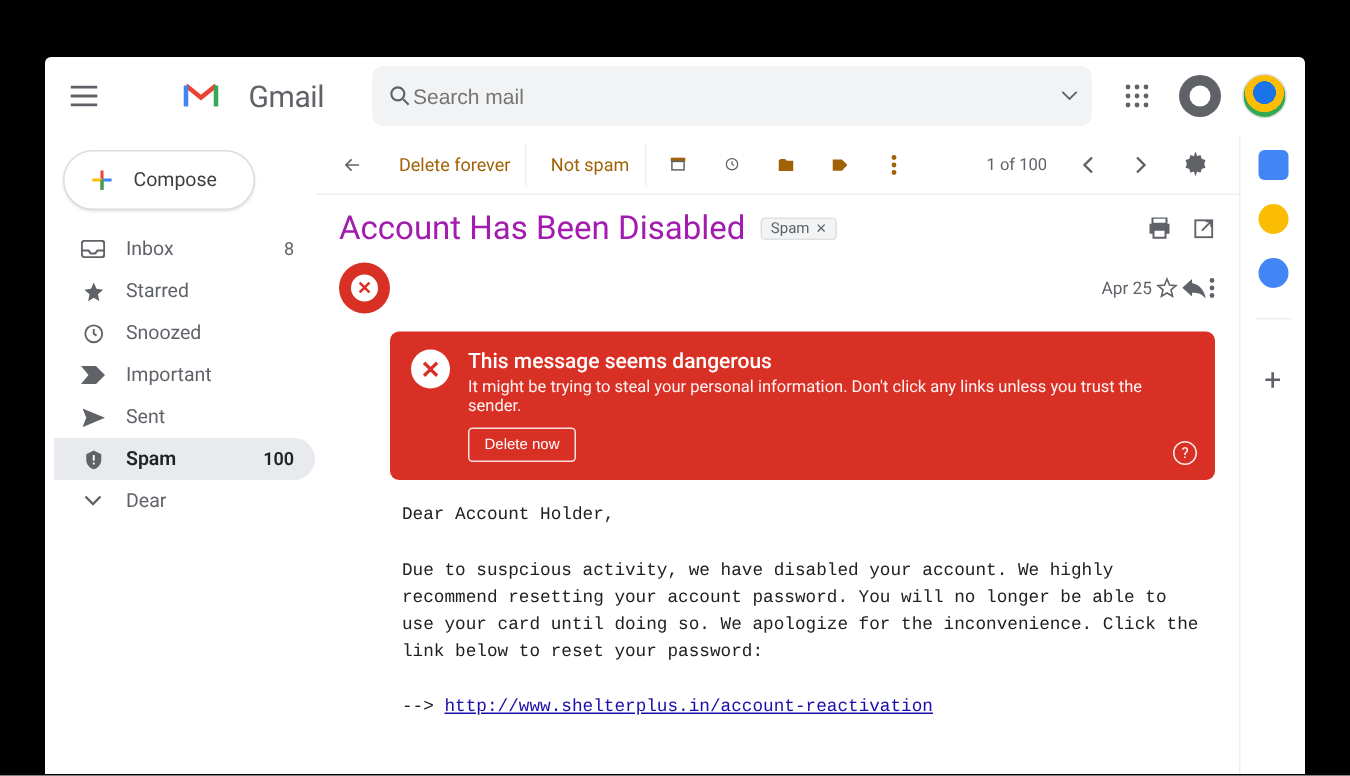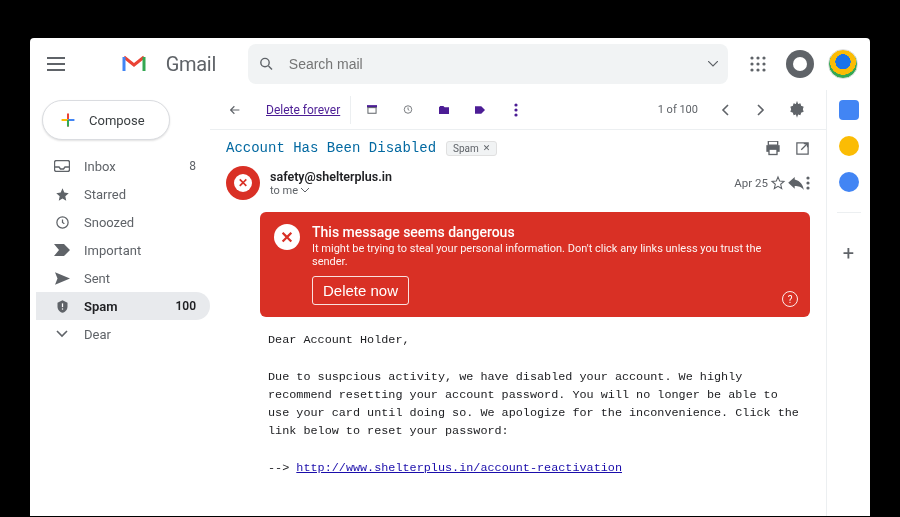--- a/index.html
+++ b/index.html
@@ -7,21 +7,21 @@
   body { background: #000; display: flex; align-items: flex-start; justify-content: center; }
   .monitor { position: relative; width: 880px; height: 498px; margin-top: 18px; background: #000; border-radius: 6px; padding: 20px 20px 0 20px; }
   .screen { width: 840px; height: 478px; background: #fff; border-radius: 4px 4px 0 0; overflow: hidden; display: flex; flex-direction: column; }
 
   
   .hdr { height: 52px; display: flex; align-items: center; padding: 0 12px; gap: 8px; }
   .menu-btn { width: 36px; height: 36px; display:flex; align-items:center; justify-content:center; color:#5f6368; border-radius:50%; }
   .brand { display:flex; align-items:center; gap:20px; margin-right: 24px; margin-left: 44px; }
   .gm-logo { width:24px; height:18px; }
   .brand-text { font-size: 20px; color:#5f6368; letter-spacing: -.3px; }
-  .search { flex: 0 0 480px; height: 40px; background:#f1f3f4; border-radius:8px; display:flex; align-items:center; padding:0 10px; gap:14px; color:#5f6368; position: relative; }
+  .search { flex: 0 0 480px; height: 40px; background:#f1f3f4; border-radius:8px; display:flex; align-items:center; padding:0 10px; gap:0; color:#5f6368; position: relative; }
   .search input { border:0; background:transparent; outline:0; font-size:14px; color:#5f6368; width: 100%; }
   .search .caret { position:absolute; right:10px; }
   .hdr-spacer { flex:1; }
   .hdr-icons { display:flex; align-items:center; gap:14px; }
   .circle-icon { width:28px; height:28px; border-radius:50%; display:flex; align-items:center; justify-content:center; color:#5f6368; }
   .notif-dot { width:28px;height:28px;border-radius:50%; background:#5f6368; position:relative; }
   .notif-dot::after { content:""; width:14px;height:14px;background:#fff;border-radius:50%; position:absolute; left:7px; top:7px; }
   .avatar { width:30px;height:30px;border-radius:50%; background: radial-gradient(circle at 50% 42%, #1a73e8 0 35%, #fbbc04 36% 60%, #34a853 61% 100%); border:1px solid #e0e0e0; }
 
   .body-row { flex:1; display:flex; overflow:hidden; }
@@ -31,43 +31,43 @@
   .compose { height:40px; width:128px; border:1px solid #dadce0; border-radius:20px; background:#fff; display:flex; align-items:center; gap:10px; padding:0 14px; box-shadow:0 1px 2px rgba(0,0,0,.12); margin: 4px 0 12px 6px; font-size:13px; color:#3c4043; }
   .nav { list-style:none; }
   .nav li { height:28px; display:flex; align-items:center; gap:14px; padding-left:18px; padding-right:14px; font-size:13px; color:#5f6368; border-radius:0 14px 14px 0; position:relative; }
   .nav li .ic { width:16px; height:16px; display:flex; align-items:center; justify-content:center; color:#5f6368; }
   .nav li.active { background:#e8eaed; font-weight:600; color:#202124; }
   .nav li .count { margin-left:auto; font-size:12px; }
 
   
   .main { flex:1; display:flex; flex-direction:column; border-left: 0; }
   .toolbar { height:40px; display:flex; align-items:center; gap:6px; padding: 0 14px 0 10px; border-bottom:1px solid #eceff1; }
-  .tbtn { height:28px; padding:0 10px; font-size:12px; color:#4c1d95; display:flex; align-items:center; border-right:1px solid #eceff1;text-decoration:underline; }
+  .tbtn { height:28px; padding:0 10px; font-size:12px; color:#a16207; display:flex; align-items:center; border-right:1px solid #eceff1; }
   .tbtn.iconless { border-right:0; width:30px; justify-content:center; }
   .tb-spacer { flex:1; }
   .pager { font-size:11px; color:#5f6368; margin-right:6px; }
   .gear { width:30px;height:30px;display:flex;align-items:center;justify-content:center;color:#5f6368;}
 
   .subject-row { display:flex; align-items:center; padding: 10px 16px 6px 16px; gap:10px; }
-  .subject { font-size:14px; font-weight:400; color:#0369a1;font-family:Liberation Mono, monospace; }
+  .subject { font-size:22px; font-weight:400; color:#a21caf; }
   .chip { font-size:10px; color:#5f6368; background:#f1f3f4; border:1px solid #e0e0e0; border-radius:3px; padding:1px 6px; display:inline-flex; align-items:center; gap:4px;}
   .subj-actions { margin-left:auto; display:flex; gap:14px; color:#5f6368; }
 
   .sender-row { display:flex; align-items:center; padding: 4px 16px 8px 16px; gap:10px; }
   .sender-avatar { width:34px;height:34px;border-radius:50%; background:#d93025; display:flex; align-items:center; justify-content:center; }
   .sender-avatar .x { width:18px;height:18px;border-radius:50%; background:#fff; color:#d93025; display:flex;align-items:center;justify-content:center; font-weight:700; font-size:12px;}
   .sender-name { font-size:12.5px; font-weight:600; }
   .to-line { font-size:11px; color:#5f6368; display:flex; align-items:center; gap:3px;}
   .sender-right { margin-left:auto; display:flex; align-items:center; gap:2px; color:#5f6368; font-size:11.5px;}
 
   .banner { margin: 4px 16px 10px 50px; background:#d93025; color:#fff; border-radius:6px; padding:12px 14px; display:flex; gap:12px; align-items:flex-start; position:relative; }
   .banner .ic { width:26px;height:26px;border-radius:50%;background:#fff; color:#d93025; display:flex;align-items:center;justify-content:center; flex:0 0 26px; font-weight:700;}
   .banner h3 { font-size:14px; font-weight:500; margin-bottom:2px;}
   .banner p { font-size:11px; opacity:.95;}
-  .banner .del { margin-top:8px; border:1px solid rgba(255,255,255,.85); background:transparent; color:#fff; font-size:15px; padding:5px 10px; border-radius:3px;}
+  .banner .del { margin-top:8px; border:1px solid rgba(255,255,255,.85); background:transparent; color:#fff; font-size:10px; padding:5px 10px; border-radius:3px;}
   .banner .help { position:absolute; right:12px; bottom:10px; width:16px;height:16px;border:1.4px solid rgba(255,255,255,.9); border-radius:50%; display:flex;align-items:center;justify-content:center; font-size:10px;}
 
   .mail-body { padding: 4px 20px 10px 58px; font-family: "Courier New", monospace; font-size:11.8px; color:#202124; line-height:1.55; }
   .mail-body a { color:#1a0dab; text-decoration: underline; }
 
   
   .rail { width:44px; border-left:1px solid #eceff1; display:flex; flex-direction:column; align-items:center; padding-top:10px; gap:16px; }
   .rail .ritem { width:20px;height:20px;border-radius:4px; }
 
   svg { display:block; }
@@ -206,20 +206,23 @@
     <div class="main">
       <div class="toolbar">
         <div class="tbtn iconless">
           <svg width="16" height="14" viewBox="0 0 16 14">
                 <path d="M7 1L1 7l6 6M1 7h14" fill="none" stroke="#5f6368" stroke-width="1.8"></path>
               </svg>
         </div>
         <div class="tbtn">
               <span>Delete forever</span>
             </div>
+        <div class="tbtn">
+              <span>Not spam</span>
+            </div>
         <div class="tbtn iconless">
               <svg width="15" height="13" viewBox="0 0 16 14">
                 <rect class="g" x="0" y="0" width="16" height="4"></rect>
                 <rect x="1.5" y="4" width="13" height="9" fill="none" stroke="#5f6368" stroke-width="1.6"></rect>
               </svg>
             </div>
         <div class="tbtn iconless">
               <svg width="15" height="15" viewBox="0 0 24 24">
                 <circle cx="12" cy="12" r="9" fill="none" stroke="#5f6368" stroke-width="2"></circle>
                 <path d="M12 7v5l3 2" fill="none" stroke="#5f6368" stroke-width="2"></path>
@@ -282,29 +285,20 @@
                   <path d="M10 14L20 4M14 4h6v6" fill="none" stroke="#5f6368" stroke-width="2"></path>
                 </svg>
               </span>
         </div>
       </div>
 
       <div class="sender-row">
         <div class="sender-avatar">
               <div class="x">✕</div>
             </div>
-        <div>
-          <div class="sender-name">safety@shelterplus.in</div>
-          <div class="to-line">
-                <span>to me</span>
-                <svg width="8" height="5" viewBox="0 0 8 5">
-                  <path d="M0 0l4 4 4-4" fill="none" stroke="#5f6368"></path>
-                </svg>
-              </div>
-        </div>
         <div class="sender-right">
           <span>Apr 25</span>
           <span>
                 <svg width="16" height="16" viewBox="0 0 24 24">
                   <path d="M12 3l2.5 6 6.5.6-5 4.3 1.6 6.4L12 17l-5.6 3.3L8 13.9 3 9.6l6.5-.6z" fill="none" stroke="#5f6368" stroke-width="1.6"></path>
                 </svg>
               </span>
           <span>
                 <svg width="16" height="13" viewBox="0 0 24 20">
                   <path class="g" d="M10 4V0L0 9l10 9v-4c6 0 10 1 14 6-1-7-5-14-14-16z"></path>

